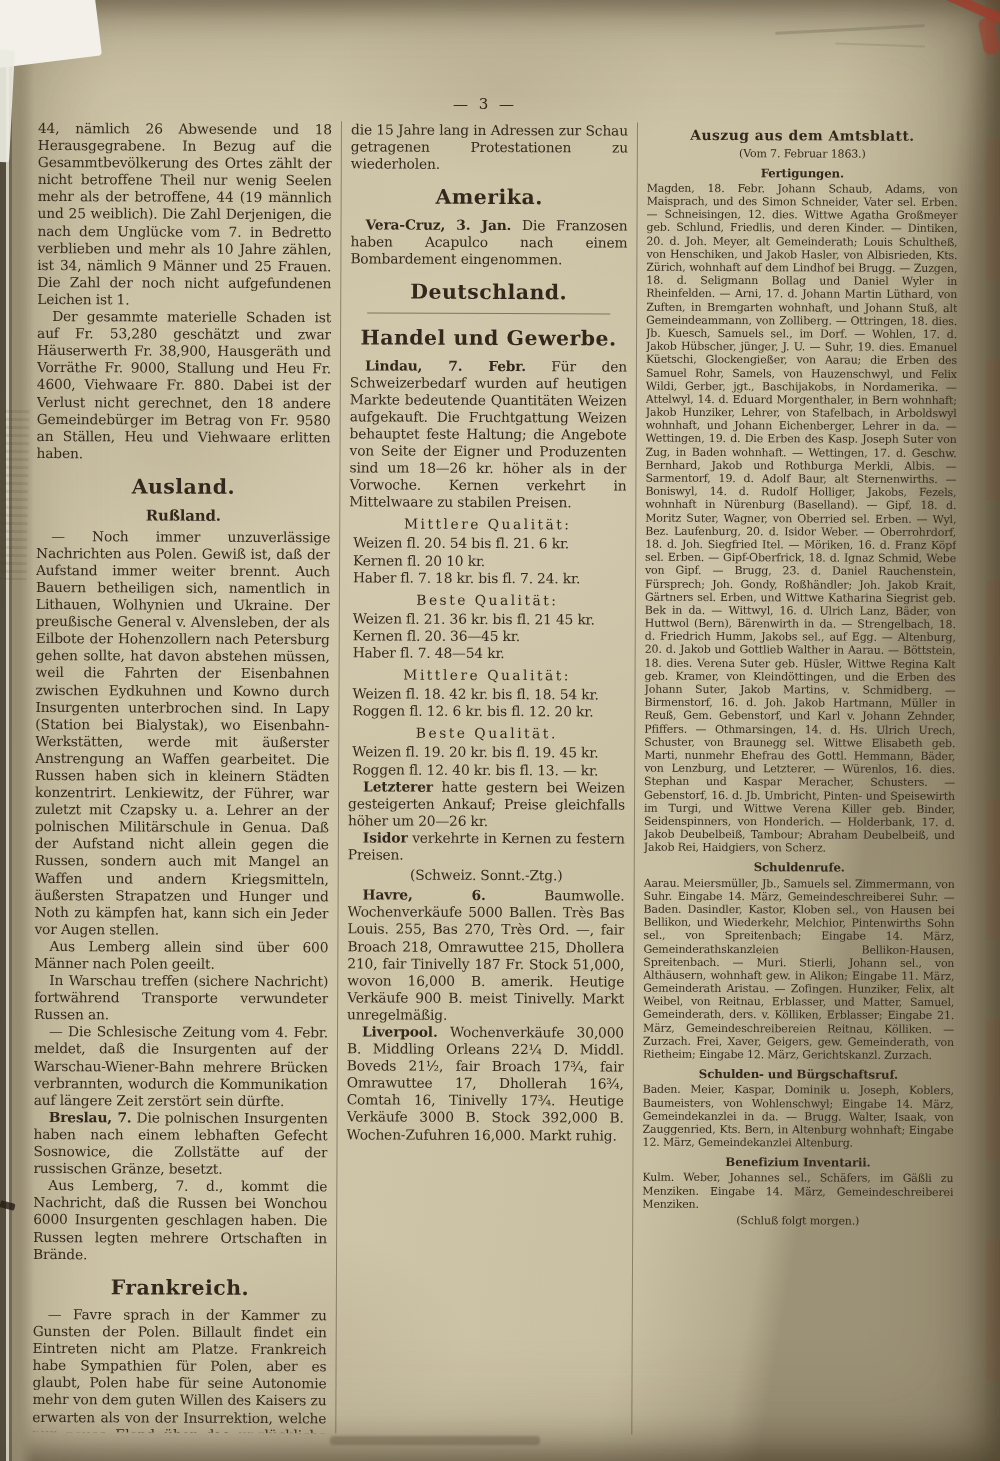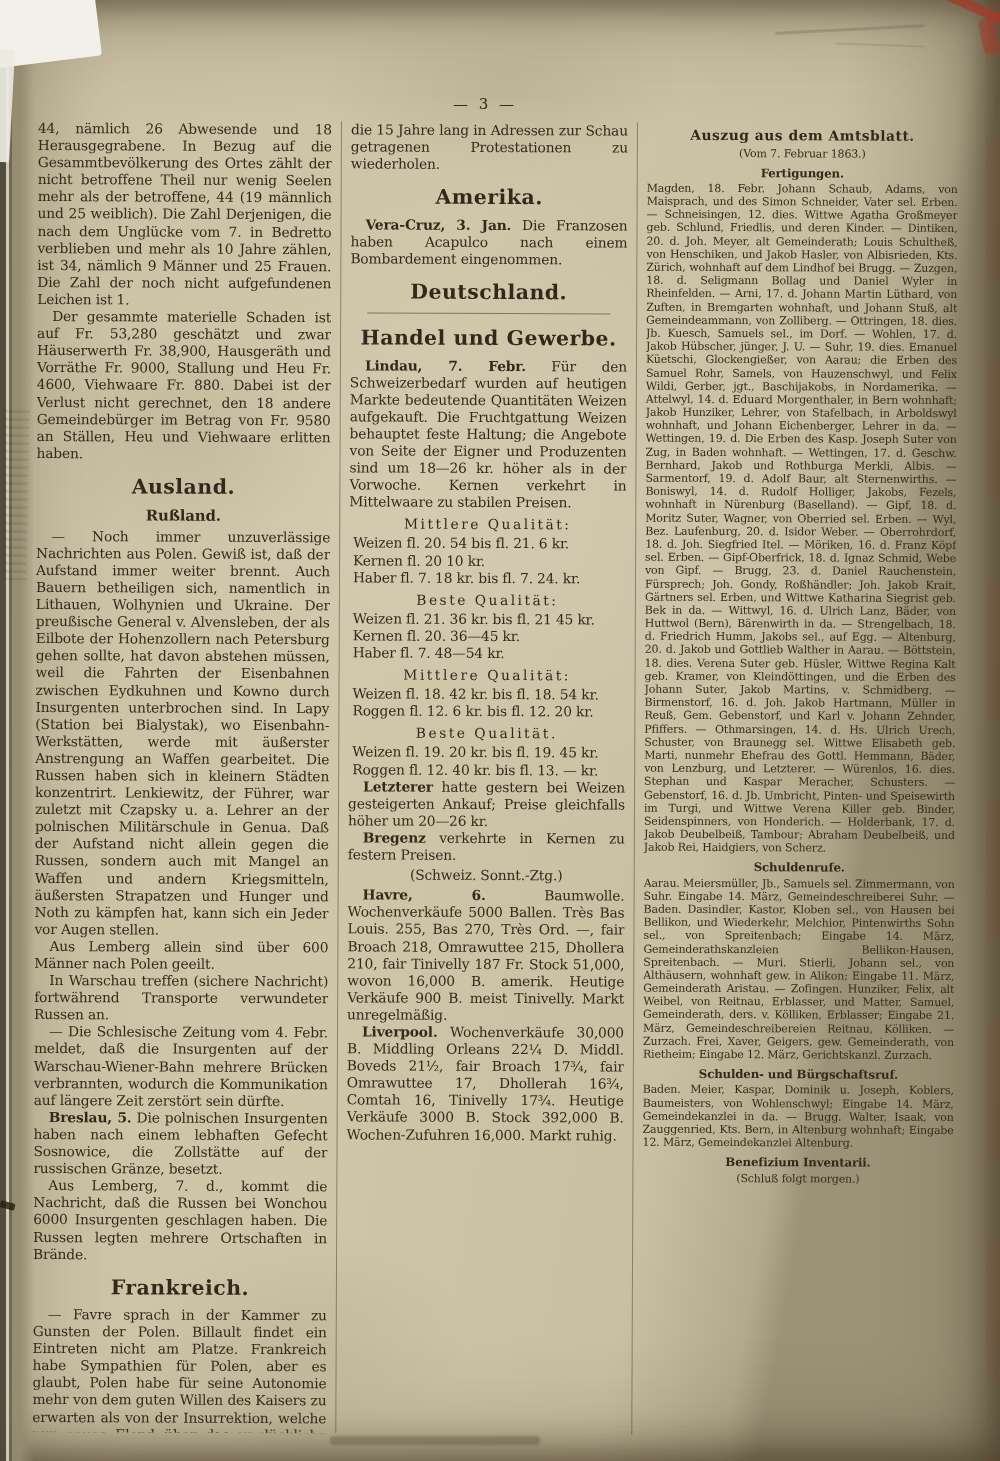--- a/index.html
+++ b/index.html
@@ -97,21 +97,21 @@
   <div class="columns">
     <div class="col col1">
         <div class="blk b-pn">44, nämlich 26 Abwesende und 18 Herausgegrabene. In Bezug auf die Gesammtbevölkerung des Ortes zählt der nicht betroffene Theil nur wenig Seelen mehr als der betroffene, 44 (19 männlich und 25 weiblich). Die Zahl Derjenigen, die nach dem Unglücke vom 7. in Bedretto verblieben und mehr als 10 Jahre zählen, ist 34, nämlich 9 Männer und 25 Frauen. Die Zahl der noch nicht aufgefundenen Leichen ist 1.</div>
         <div class="blk b-p">Der gesammte materielle Schaden ist auf Fr. 53,280 geschätzt und zwar Häuserwerth Fr. 38,900, Hausgeräth und Vorräthe Fr. 9000, Stallung und Heu Fr. 4600, Viehwaare Fr. 880. Dabei ist der Verlust nicht gerechnet, den 18 andere Gemeindebürger im Betrag von Fr. 9580 an Ställen, Heu und Viehwaare erlitten haben.</div>
         <div class="blk b-h1">Ausland.</div>
         <div class="blk b-h2">Rußland.</div>
         <div class="blk b-p">— Noch immer unzuverlässige Nachrichten aus Polen. Gewiß ist, daß der Aufstand immer weiter brennt. Auch Bauern betheiligen sich, namentlich in Lithauen, Wolhynien und Ukraine. Der preußische General v. Alvensleben, der als Eilbote der Hohenzollern nach Petersburg gehen sollte, hat davon abstehen müssen, weil die Fahrten der Eisenbahnen zwischen Eydkuhnen und Kowno durch Insurgenten unterbrochen sind. In Lapy (Station bei Bialystak), wo Eisenbahn-Werkstätten, werde mit äußerster Anstrengung an Waffen gearbeitet. Die Russen haben sich in kleinern Städten konzentrirt. Lenkiewitz, der Führer, war zuletzt mit Czapsky u. a. Lehrer an der polnischen Militärschule in Genua. Daß der Aufstand nicht allein gegen die Russen, sondern auch mit Mangel an Waffen und andern Kriegsmitteln, äußersten Strapatzen und Hunger und Noth zu kämpfen hat, kann sich ein Jeder vor Augen stellen.</div>
         <div class="blk b-p">Aus Lemberg allein sind über 600 Männer nach Polen geeilt.</div>
         <div class="blk b-p">In Warschau treffen (sichere Nachricht) fortwährend Transporte verwundeter Russen an.</div>
         <div class="blk b-p">— Die Schlesische Zeitung vom 4. Febr. meldet, daß die Insurgenten auf der Warschau-Wiener-Bahn mehrere Brücken verbrannten, wodurch die Kommunikation auf längere Zeit zerstört sein dürfte.</div>
-        <div class="blk b-p"><span class="lead">Breslau, 5.</span><span> Die polnischen Insurgenten haben nach einem lebhaften Gefecht Sosnowice, die Zollstätte auf der russischen Gränze, besetzt.</span></div>
+        <div class="blk b-p"><span class="lead">Breslau, 7.</span><span> Die polnischen Insurgenten haben nach einem lebhaften Gefecht Sosnowice, die Zollstätte auf der russischen Gränze, besetzt.</span></div>
         <div class="blk b-p">Aus Lemberg, 7. d., kommt die Nachricht, daß die Russen bei Wonchou 6000 Insurgenten geschlagen haben. Die Russen legten mehrere Ortschaften in Brände.</div>
         <div class="blk b-h1">Frankreich.</div>
         <div class="blk b-p">— Favre sprach in der Kammer zu Gunsten der Polen. Billault findet ein Eintreten nicht am Platze. Frankreich habe Sympathien für Polen, aber es glaubt, Polen habe für seine Autonomie mehr von dem guten Willen des Kaisers zu erwarten als von der Insurrektion, welche nur neues Elend über das unglückliche Land bringe. Favre protestirt, Billault sagt: Es sei unwürdig der Stellung Frankreichs,</div>
       </div>
     <div class="colrule"></div>
     <div class="col col2">
         <div class="blk b-pn">die 15 Jahre lang in Adressen zur Schau getragenen Protestationen zu wiederholen.</div>
         <div class="blk b-h1">Amerika.</div>
         <div class="blk b-p"><span class="lead">Vera-Cruz, 3. Jan.</span><span> Die Franzosen haben Acapulco nach einem Bombardement eingenommen.</span></div>
         <div class="blk b-h1">Deutschland.</div>
@@ -126,33 +126,34 @@
         <div class="blk b-line">Weizen fl. 21. 36 kr. bis fl. 21 45 kr.</div>
         <div class="blk b-line">Kernen fl. 20. 36—45 kr.</div>
         <div class="blk b-line">Haber fl. 7. 48—54 kr.</div>
         <div class="blk b-spaced">Mittlere Qualität:</div>
         <div class="blk b-line">Weizen fl. 18. 42 kr. bis fl. 18. 54 kr.</div>
         <div class="blk b-line">Roggen fl. 12. 6 kr. bis fl. 12. 20 kr.</div>
         <div class="blk b-spaced">Beste Qualität.</div>
         <div class="blk b-line">Weizen fl. 19. 20 kr. bis fl. 19. 45 kr.</div>
         <div class="blk b-line">Roggen fl. 12. 40 kr. bis fl. 13. — kr.</div>
         <div class="blk b-p"><span class="lead">Letzterer</span><span> hatte gestern bei Weizen gesteigerten Ankauf; Preise gleichfalls höher um 20—26 kr.</span></div>
-        <div class="blk b-p"><span class="lead">Bregenz</span><span> verkehrte in Kernen zu festern Preisen.</span></div>
+        <div class="blk b-p"><span class="lead">Isidor</span><span> verkehrte in Kernen zu festern Preisen.</span></div>
         <div class="blk b-center">(Schweiz. Sonnt.-Ztg.)</div>
         <div class="blk b-p"><span class="lead">Havre, 6.</span><span> Baumwolle. Wochenverkäufe 5000 Ballen. Très Bas Louis. 255, Bas 270, Très Ord. —, fair Broach 218, Omrawuttee 215, Dhollera 210, fair Tinivelly 187 Fr. Stock 51,000, wovon 16,000 B. amerik. Heutige Verkäufe 900 B. meist Tinivelly. Markt unregelmäßig.</span></div>
         <div class="blk b-p"><span class="lead">Liverpool.</span><span> Wochenverkäufe 30,000 B. Middling Orleans 22¼ D. Middl. Boveds 21½, fair Broach 17¾, fair Omrawuttee 17, Dhollerah 16¾, Comtah 16, Tinivelly 17¾. Heutige Verkäufe 3000 B. Stock 392,000 B. Wochen-Zufuhren 16,000. Markt ruhig.</span></div>
       </div>
     <div class="colrule"></div>
     <div class="col col3">
         <div class="blk b-h1">Auszug aus dem Amtsblatt.</div>
         <div class="blk b-center">(Vom 7. Februar 1863.)</div>
         <div class="blk b-h2">Fertigungen.</div>
         <div class="blk b-pn">Magden, 18. Febr. Johann Schaub, Adams, von Maisprach, und des Simon Schneider, Vater sel. Erben. — Schneisingen, 12. dies. Wittwe Agatha Großmeyer geb. Schlund, Friedlis, und deren Kinder. — Dintiken, 20. d. Joh. Meyer, alt Gemeinderath; Louis Schultheß, von Henschiken, und Jakob Hasler, von Albisrieden, Kts. Zürich, wohnhaft auf dem Lindhof bei Brugg. — Zuzgen, 18. d. Seligmann Bollag und Daniel Wyler in Rheinfelden. — Arni, 17. d. Johann Martin Lüthard, von Zuften, in Bremgarten wohnhaft, und Johann Stuß, alt Gemeindeammann, von Zolliberg. — Ottringen, 18. dies. Jb. Kuesch, Samuels sel., im Dorf. — Wohlen, 17. d. Jakob Hübscher, jünger, J. U. — Suhr, 19. dies. Emanuel Küetschi, Glockengießer, von Aarau; die Erben des Samuel Rohr, Samels, von Hauzenschwyl, und Felix Wildi, Gerber, jgt., Baschijakobs, in Nordamerika. — Attelwyl, 14. d. Eduard Morgenthaler, in Bern wohnhaft; Jakob Hunziker, Lehrer, von Stafelbach, in Arboldswyl wohnhaft, und Johann Eichenberger, Lehrer in da. — Wettingen, 19. d. Die Erben des Kasp. Joseph Suter von Zug, in Baden wohnhaft. — Wettingen, 17. d. Geschw. Bernhard, Jakob und Rothburga Merkli, Albis. — Sarmentorf, 19. d. Adolf Baur, alt Sternenwirths. — Boniswyl, 14. d. Rudolf Holliger, Jakobs, Fezels, wohnhaft in Nürenburg (Baselland). — Gipf, 18. d. Moritz Suter, Wagner, von Oberried sel. Erben. — Wyl, Bez. Laufenburg, 20. d. Isidor Weber. — Oberrohrdorf, 18. d. Joh. Siegfried Itel. — Möriken, 16. d. Franz Köpf sel. Erben. — Gipf-Oberfrick, 18. d. Ignaz Schmid, Webe von Gipf. — Brugg, 23. d. Daniel Rauchenstein, Fürsprech; Joh. Gondy, Roßhändler; Joh. Jakob Krait, Gärtners sel. Erben, und Wittwe Katharina Siegrist geb. Bek in da. — Wittwyl, 16. d. Ulrich Lanz, Bäder, von Huttwol (Bern), Bärenwirth in da. — Strengelbach, 18. d. Friedrich Humm, Jakobs sel., auf Egg. — Altenburg, 20. d. Jakob und Gottlieb Walther in Aarau. — Böttstein, 18. dies. Verena Suter geb. Hüsler, Wittwe Regina Kalt geb. Kramer, von Kleindöttingen, und die Erben des Johann Suter, Jakob Martins, v. Schmidberg. — Birmenstorf, 16. d. Joh. Jakob Hartmann, Müller in Reuß, Gem. Gebenstorf, und Karl v. Johann Zehnder, Pfiffers. — Othmarsingen, 14. d. Hs. Ulrich Urech, Schuster, von Braunegg sel. Wittwe Elisabeth geb. Marti, nunmehr Ehefrau des Gottl. Hemmann, Bäder, von Lenzburg, und Letzterer. — Würenlos, 16. dies. Stephan und Kaspar Meracher, Schusters. — Gebenstorf, 16. d. Jb. Umbricht, Pinten- und Speisewirth im Turgi, und Wittwe Verena Killer geb. Binder, Seidenspinners, von Honderich. — Holderbank, 17. d. Jakob Deubelbeiß, Tambour; Abraham Deubelbeiß, und Jakob Rei, Haidgiers, von Scherz.</div>
         <div class="blk b-h2">Schuldenrufe.</div>
         <div class="blk b-pn">Aarau. Meiersmüller, Jb., Samuels sel. Zimmermann, von Suhr. Eingabe 14. März, Gemeindeschreiberei Suhr. — Baden. Dasindler, Kastor, Kloben sel., von Hausen bei Bellikon, und Wiederkehr, Melchior, Pintenwirths Sohn sel., von Spreitenbach; Eingabe 14. März, Gemeinderathskanzleien Bellikon-Hausen, Spreitenbach. — Muri. Stierli, Johann sel., von Althäusern, wohnhaft gew. in Alikon; Eingabe 11. März, Gemeinderath Aristau. — Zofingen. Hunziker, Felix, alt Weibel, von Reitnau, Erblasser, und Matter, Samuel, Gemeinderath, ders. v. Kölliken, Erblasser; Eingabe 21. März, Gemeindeschreibereien Reitnau, Kölliken. — Zurzach. Frei, Xaver, Geigers, gew. Gemeinderath, von Rietheim; Eingabe 12. März, Gerichtskanzl. Zurzach.</div>
         <div class="blk b-h2">Schulden- und Bürgschaftsruf.</div>
         <div class="blk b-pn">Baden. Meier, Kaspar, Dominik u. Joseph, Koblers, Baumeisters, von Wohlenschwyl; Eingabe 14. März, Gemeindekanzlei in da. — Brugg. Walter, Isaak, von Zauggenried, Kts. Bern, in Altenburg wohnhaft; Eingabe 12. März, Gemeindekanzlei Altenburg.</div>
         <div class="blk b-h2">Benefizium Inventarii.</div>
+        <div class="blk b-pn">Kulm. Weber, Johannes sel., Schäfers, im Gäßli zu Menziken. Eingabe 14. März, Gemeindeschreiberei Menziken.</div>
         <div class="blk b-center">(Schluß folgt morgen.)</div>
       </div>
   </div>
 
 </div>
 
 </body></html>

